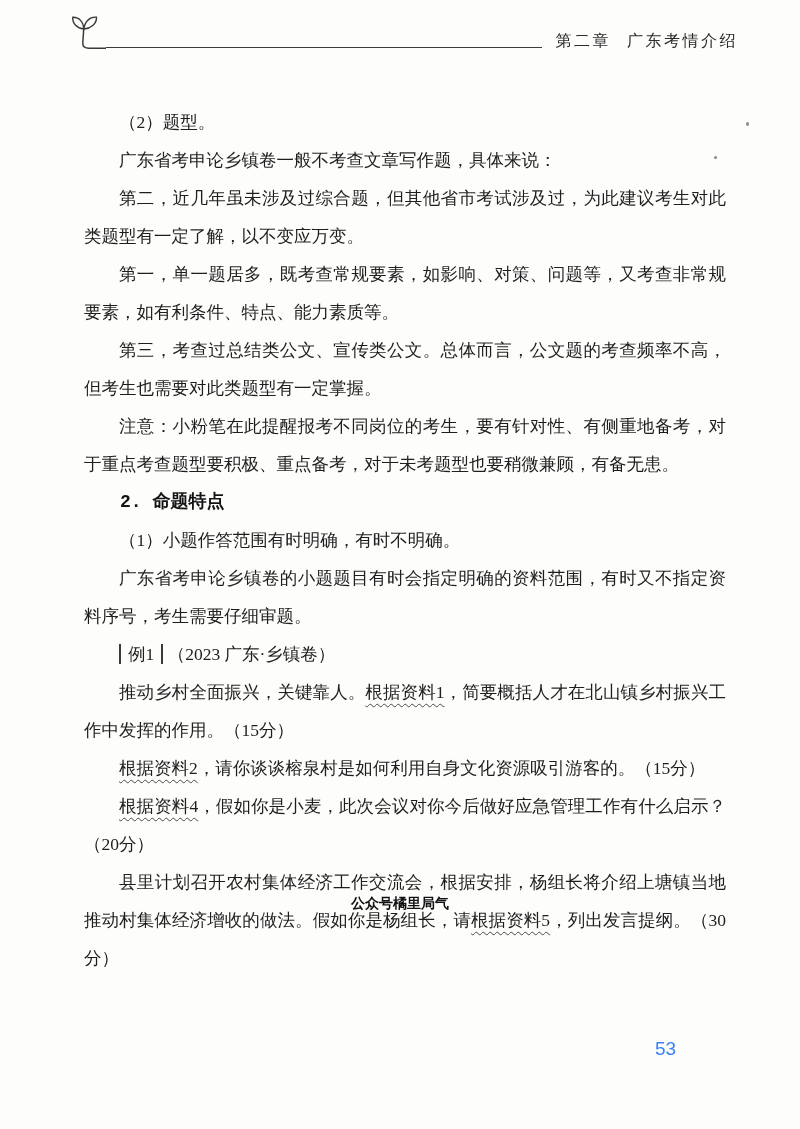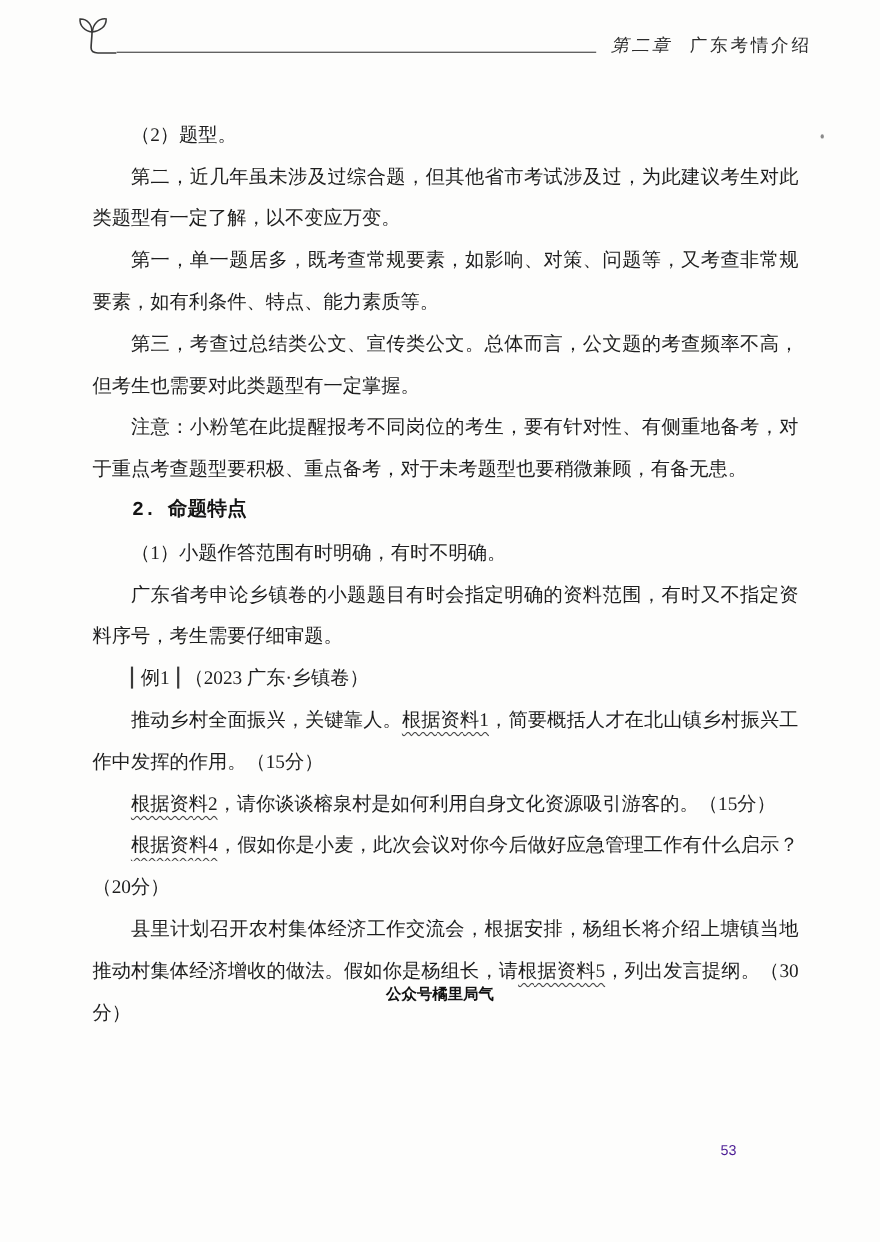--- a/index.html
+++ b/index.html
@@ -33,21 +33,21 @@
   }
   .header-title {
     flex: 0 0 auto;
     font-family: "Liberation Sans", "DejaVu Sans", sans-serif;
     font-size: 16px;
     letter-spacing: 2.5px;
     color: #2c2c2c;
     white-space: nowrap;
     padding-bottom: 0px;
   }
-  .header-title .chapter-label { margin-right: 16px; font-style: italic; }
+  .header-title .chapter-label { margin-right: 16px; }
 
   
   .content {
     position: absolute;
     top: 103px;
     left: 84px;
     width: 642px;
     font-size: 17.5px;
     line-height: 38px;
     text-align: justify;
@@ -88,22 +88,22 @@
     font-size: 14px;
     color: #101010;
   }
 
   
   .page-number {
     position: absolute;
     top: 1038px;
     left: 655px;
     font-family: "Liberation Sans", "DejaVu Sans", sans-serif;
-    font-size: 13px;
-    color: #4c1d95;
+    font-size: 19px;
+    color: #3b82f6;
   }
 
   
   .speck {
     position: absolute;
     background: #8a8a8a;
     border-radius: 50%;
   }
   .speck-1 { width: 3px; height: 4px; top: 122px; left: 746px; }
   .speck-2 { width: 3px; height: 3px; top: 156px; left: 714px; }
@@ -122,20 +122,21 @@
       </svg>
     </span>
     <span class="header-rule"></span>
     <span class="header-title">
       <span class="chapter-label">第二章</span><span>广东考情介绍</span>
     </span>
   </div>
 
   <div class="content">
       <p class="body"><span>（2）题型。</span></p>
+      <p class="body"><span>广东省考申论乡镇卷一般不考查文章写作题，具体来说：</span></p>
       <p class="body"><span>第二，近几年虽未涉及过综合题，但其他省市考试涉及过，为此建议考生对此类题型有一定了解，以不变应万变。</span></p>
       <p class="body"><span>第一，单一题居多，既考查常规要素，如影响、对策、问题等，又考查非常规要素，如有利条件、特点、能力素质等。</span></p>
       <p class="body"><span>第三，考查过总结类公文、宣传类公文。总体而言，公文题的考查频率不高，但考生也需要对此类题型有一定掌握。</span></p>
       <p class="body"><span>注意：小粉笔在此提醒报考不同岗位的考生，要有针对性、有侧重地备考，对于重点考查题型要积极、重点备考，对于未考题型也要稍微兼顾，有备无患。</span></p>
       <p class="heading"><span>2. 命题特点</span></p>
       <p class="body"><span>（1）小题作答范围有时明确，有时不明确。</span></p>
       <p class="body"><span>广东省考申论乡镇卷的小题题目有时会指定明确的资料范围，有时又不指定资料序号，考生需要仔细审题。</span></p>
       <p class="example"><span class="example-label">例1</span><span>&nbsp;（2023 广东·乡镇卷）</span></p>
       <p class="body"><span>推动乡村全面振兴，关键靠人。</span><span class="wavy">根据资料1</span><span>，简要概括人才在北山镇乡村振兴工作中发挥的作用。（15分）</span></p>
       <p class="body"><span class="wavy">根据资料2</span><span>，请你谈谈榕泉村是如何利用自身文化资源吸引游客的。（15分）</span></p>

